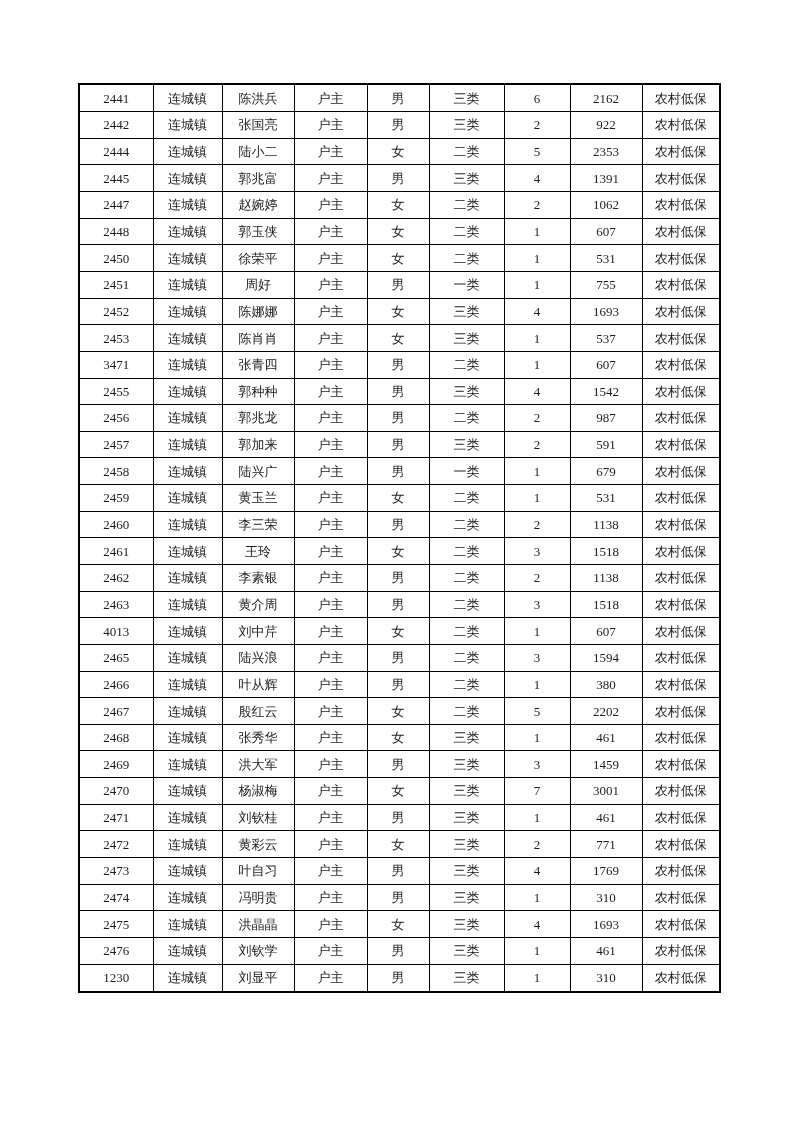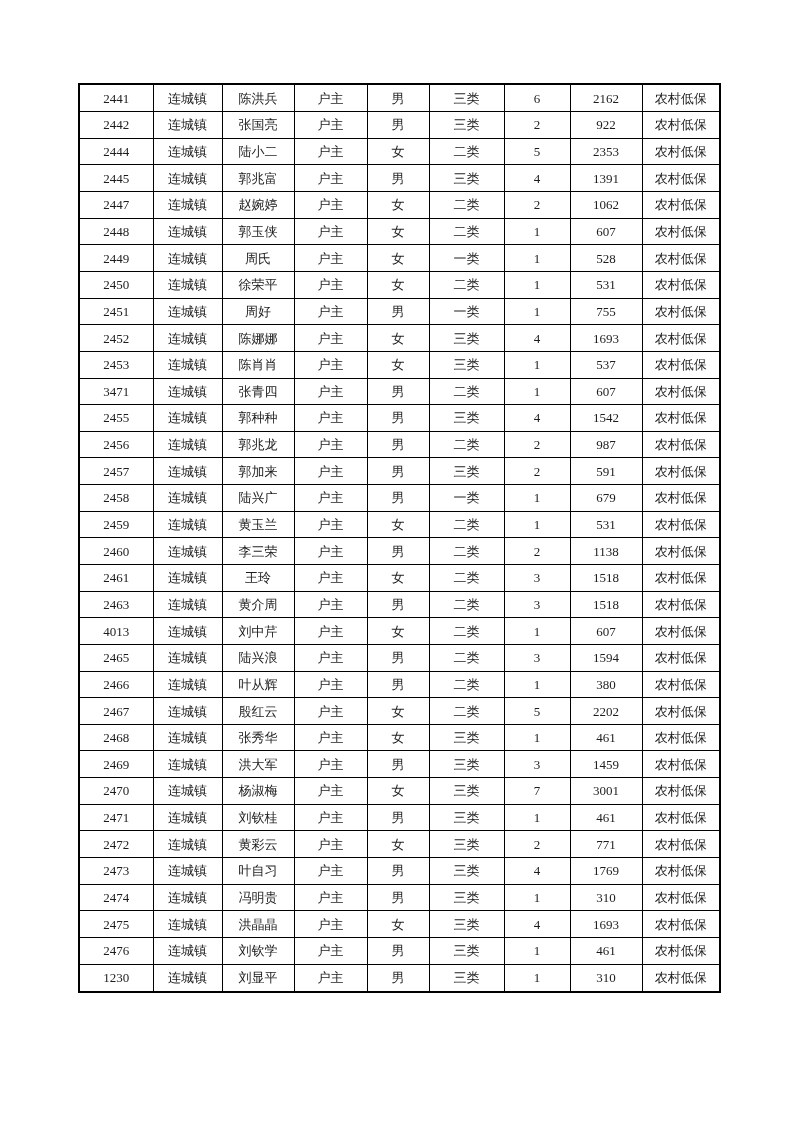--- a/index.html
+++ b/index.html
@@ -125,31 +125,20 @@
           <td>连城镇</td>
           <td>郭玉侠</td>
           <td>户主</td>
           <td>女</td>
           <td>二类</td>
           <td>1</td>
           <td>607</td>
           <td>农村低保</td>
         </tr>
         <tr>
-          <td>2449</td>
-          <td>连城镇</td>
-          <td>周氏</td>
-          <td>户主</td>
-          <td>女</td>
-          <td>一类</td>
-          <td>1</td>
-          <td>528</td>
-          <td>农村低保</td>
-        </tr>
-        <tr>
           <td>2450</td>
           <td>连城镇</td>
           <td>徐荣平</td>
           <td>户主</td>
           <td>女</td>
           <td>二类</td>
           <td>1</td>
           <td>531</td>
           <td>农村低保</td>
         </tr>
@@ -265,20 +254,31 @@
         </tr>
         <tr>
           <td>2461</td>
           <td>连城镇</td>
           <td>王玲</td>
           <td>户主</td>
           <td>女</td>
           <td>二类</td>
           <td>3</td>
           <td>1518</td>
+          <td>农村低保</td>
+        </tr>
+        <tr>
+          <td>2462</td>
+          <td>连城镇</td>
+          <td>李素银</td>
+          <td>户主</td>
+          <td>男</td>
+          <td>二类</td>
+          <td>2</td>
+          <td>1138</td>
           <td>农村低保</td>
         </tr>
         <tr>
           <td>2463</td>
           <td>连城镇</td>
           <td>黄介周</td>
           <td>户主</td>
           <td>男</td>
           <td>二类</td>
           <td>3</td>

